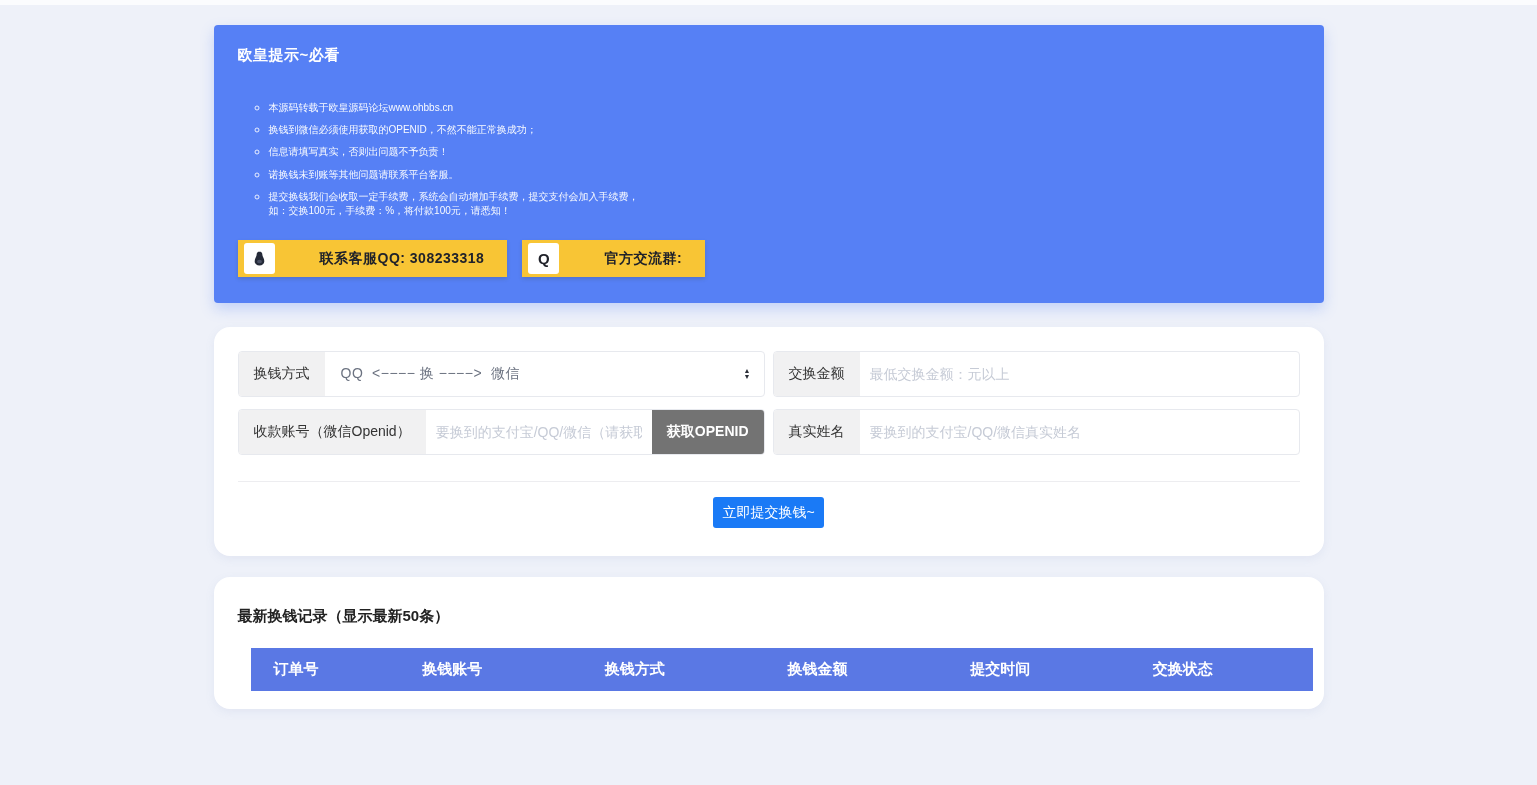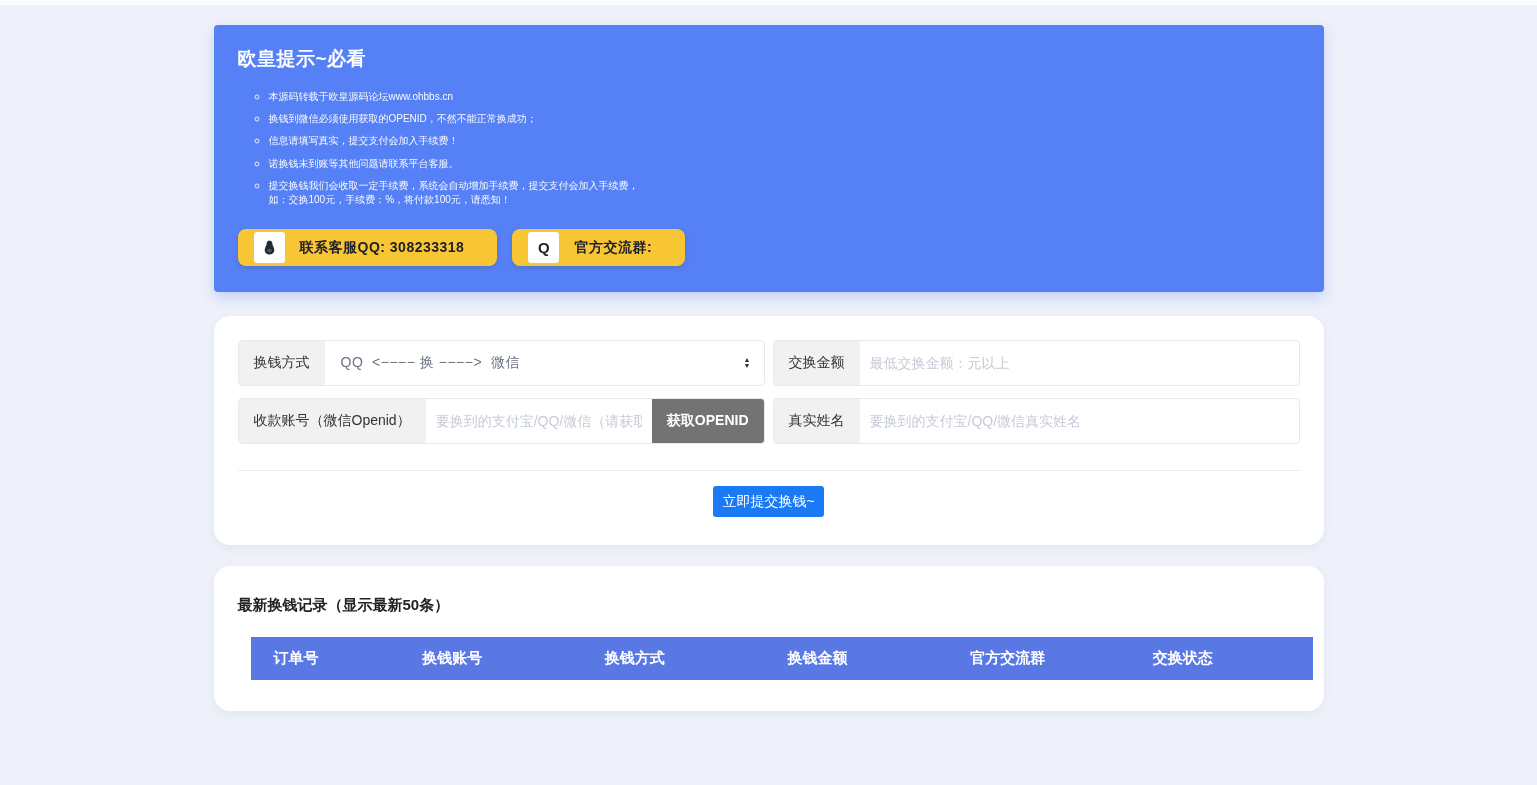--- a/index.html
+++ b/index.html
@@ -13,38 +13,39 @@
   .container { width: 1110px; margin: 20px auto 0; }
 
   
   .notice-card {
     background: #5680f5;
     border-radius: 4px;
     padding: 21px 24px 26px;
     box-shadow: 0 6px 14px rgba(86,128,245,0.28);
     color: #fff;
   }
-  .notice-title { font-size: 19px; font-weight: bold; letter-spacing: 0.5px; margin-bottom: 16px; }
+  .notice-title { font-size: 15px; font-weight: bold; letter-spacing: 0.5px; margin-bottom: 34px; }
   .notice-list { list-style: circle; padding-left: 31px; }
   .notice-list li {
     font-size: 10px;
     line-height: 1.42;
     margin-bottom: 6px;
     color: rgba(255,255,255,0.96);
     white-space: pre-line;
   }
   .notice-list li::marker { color: rgba(255,255,255,0.85); font-size: 12px; }
   .notice-buttons { display: flex; gap: 15px; margin-top: 22px; }
   .yellow-btn {
     display: inline-flex; align-items: center;
     background: #f8c535;
-    border: none; border-radius: 8px;
-    height: 37px; padding: 16px;
+    border: none; border-radius: 0;
+    height: 37px; padding: 6px;
     cursor: pointer;
     box-shadow: 0 2px 4px rgba(60,60,20,0.18);
+    gap: 30px;
   }
   .yellow-btn .icon-box {
     width: 31px; height: 31px;
     background: #fff; border-radius: 3px;
     display: flex; align-items: center; justify-content: center;
     flex: 0 0 auto;
   }
   .yellow-btn .btn-label {
     font-size: 14px; font-weight: bold; color: #20222a;
     margin: 0 17px 0 15px; letter-spacing: 0.5px; white-space: nowrap;
@@ -109,21 +110,21 @@
   .submit-wrap { text-align: center; margin-top: 15px; }
   .submit-btn {
     background: #1a7af6; color: #fff;
     border: none; border-radius: 3px;
     height: 31px; padding: 0 9px;
     font-size: 14px; cursor: pointer;
     font-family: "Liberation Sans", "DejaVu Sans", sans-serif;
   }
 
   
-  .records-card { margin-top: 21px; padding: 24px 24px 31px; }
+  .records-card { margin-top: 21px; padding: 24px 24px 18px; }
   .records-title { font-size: 15px; font-weight: bold; color: #222; margin: 6px 0 22px; }
   .records-table { width: 100%; border-collapse: collapse; table-layout: fixed; margin-left: 13px; }
   .records-table thead tr { background: #5a78e4; }
   .records-table th {
     color: #fff; font-size: 15px; font-weight: bold;
     text-align: left; padding: 12px 0 12px 23px;
     white-space: nowrap;
   }
 </style>
 </head>
@@ -131,21 +132,21 @@
 
 <div class="top-strip"></div>
 
 <div class="container">
 
   <div class="notice-card">
     <div class="notice-title">欧皇提示~必看</div>
     <ul class="notice-list">
       <li>本源码转载于欧皇源码论坛www.ohbbs.cn</li>
       <li>换钱到微信必须使用获取的OPENID，不然不能正常换成功；</li>
-      <li>信息请填写真实，提交支付会加入手续费！</li>
+      <li>信息请填写真实，否则出问题不予负责！</li>
       <li>诺换钱未到账等其他问题请联系平台客服。</li>
       <li>提交换钱我们会收取一定手续费，系统会自动增加手续费，提交支付会加入手续费，
 如：交换100元，手续费：%，将付款100元，请悉知！</li>
     </ul>
     <div class="notice-buttons">
       <button class="yellow-btn">
         <span class="icon-box">
           <svg width="17" height="17" viewBox="0 0 24 24">
             <path d="M12 2.2c-2.6 0-4.1 2.1-4.1 4.7 0 1-.5 2.1-1.1 3.2-1 1.9-1.6 3.9-1.6 5.9 0 3.6 2.9 6 6.8 6s6.8-2.4 6.8-6c0-2-.6-4-1.6-5.9-.6-1.1-1.1-2.2-1.1-3.2 0-2.6-1.5-4.7-4.1-4.7z" fill="#252a38"></path>
             <ellipse cx="12" cy="16.2" rx="3.4" ry="2.6" fill="#4a5064"></ellipse>
@@ -212,21 +213,21 @@
         <col style="width:17.2%">
           <col style="width:17.2%">
           <col style="width:17.2%">
       </colgroup>
       <thead>
         <tr>
           <th>订单号</th>
           <th>换钱账号</th>
           <th>换钱方式</th>
           <th>换钱金额</th>
-          <th>官方交流群</th>
+          <th>提交时间</th>
           <th>交换状态</th>
         </tr>
       </thead>
       <tbody></tbody>
     </table>
   </div>
 
 </div>
 
 </body></html>

